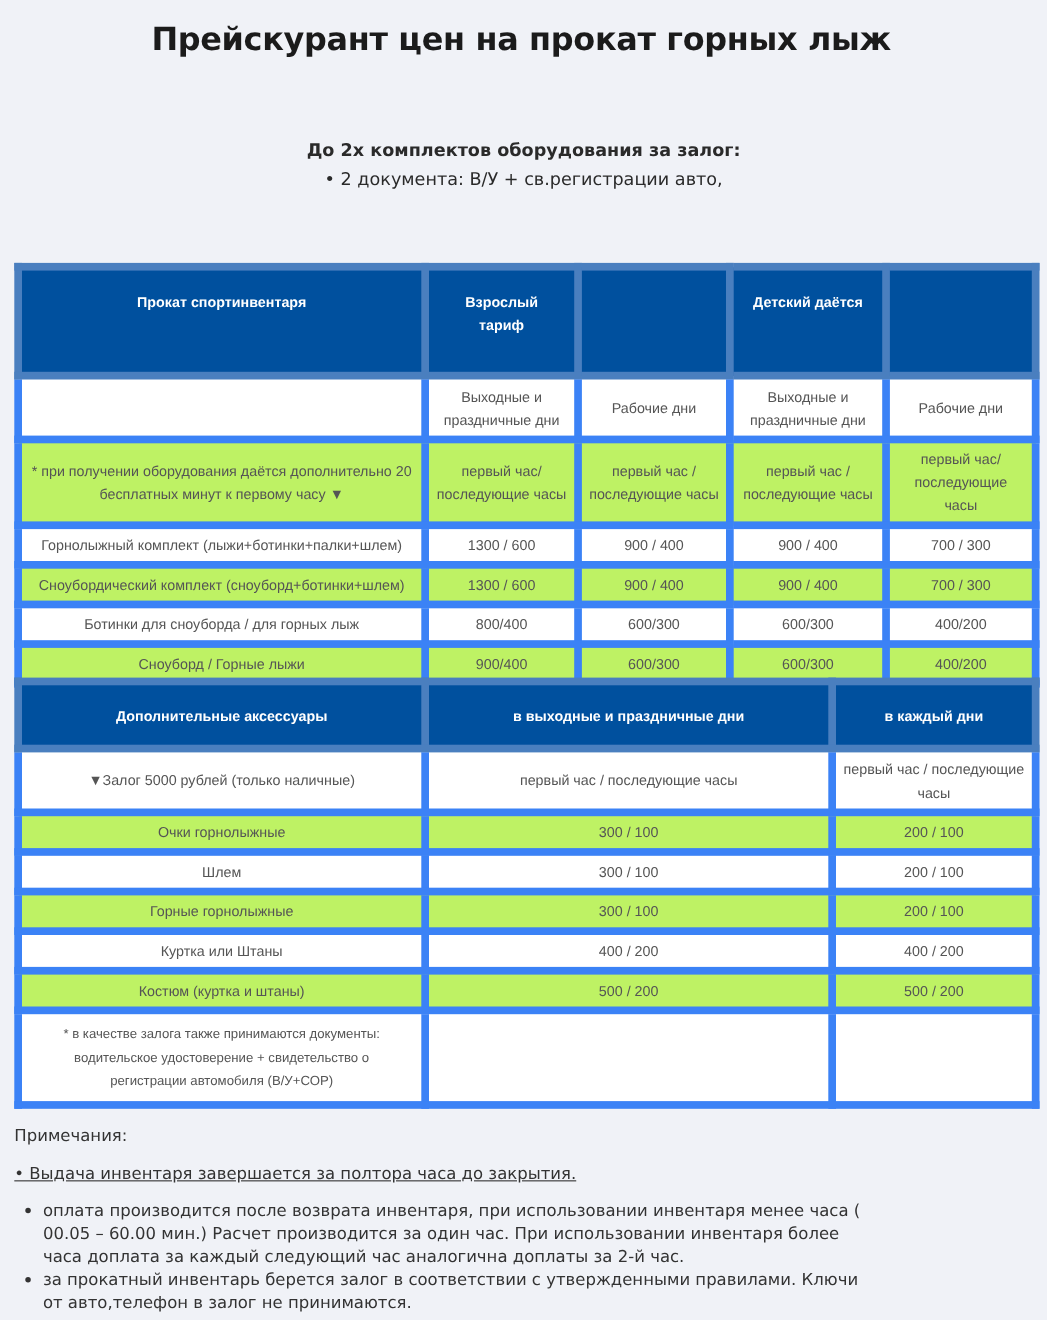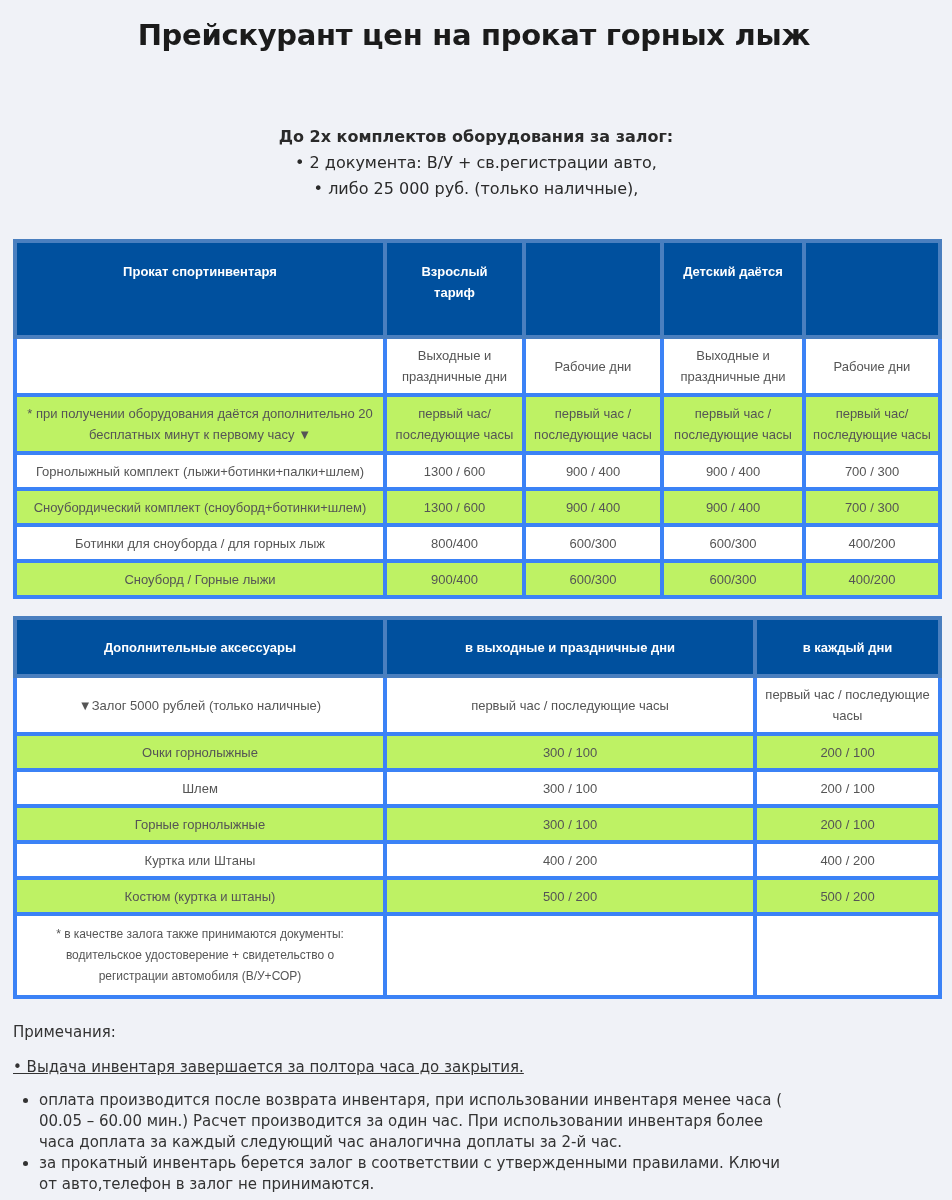--- a/index.html
+++ b/index.html
@@ -18,21 +18,21 @@
   .deposit {
     position: absolute; left: 0; top: 96px; width: 952px;
     text-align: center; font-size: 16px; line-height: 26px; color: #2a2a2a; margin-top: 28px;
   }
   .deposit .head { font-weight: bold; }
   table.price {
     position: absolute; left: 13px; border-collapse: collapse;
     table-layout: fixed; font-family: "Liberation Sans", sans-serif;
   }
   table.price td, table.price th {
-    border: 4px solid #3b82f6; text-align: center; vertical-align: middle;
+    border: 7px solid #3b82f6; text-align: center; vertical-align: middle;
     font-size: 13px; color: #555; padding: 4px 6px; line-height: 21px;
   }
   table.price th {
     background: #00509e; color: #fff; font-weight: bold; font-size: 13px;
     border-color: #4a7fbf;
   }
   tr.white td { background: #ffffff; }
   tr.blue td { background: #bef264; }
   #t1 { top: 239px; width: 925px; }
   #t1 th { height: 70px; vertical-align: top; padding-top: 18px; }
@@ -48,21 +48,20 @@
   .notes li { margin: 0; }
 </style>
 </head>
 <body>
 
 <div class="title">Прейскурант цен на прокат горных лыж</div>
 
 <div class="deposit">
   <div class="head">До 2х комплектов оборудования за залог:</div>
   <div>• 2 документа: В/У + св.регистрации авто,</div>
-  <div>• либо 25 000 руб. (только наличные),</div>
 </div>
 
 <table class="price" id="t1">
   <colgroup>
     <col style="width:370px">
       <col style="width:139px">
       <col style="width:138px">
       <col style="width:142px">
       <col style="width:136px">
   </colgroup>

